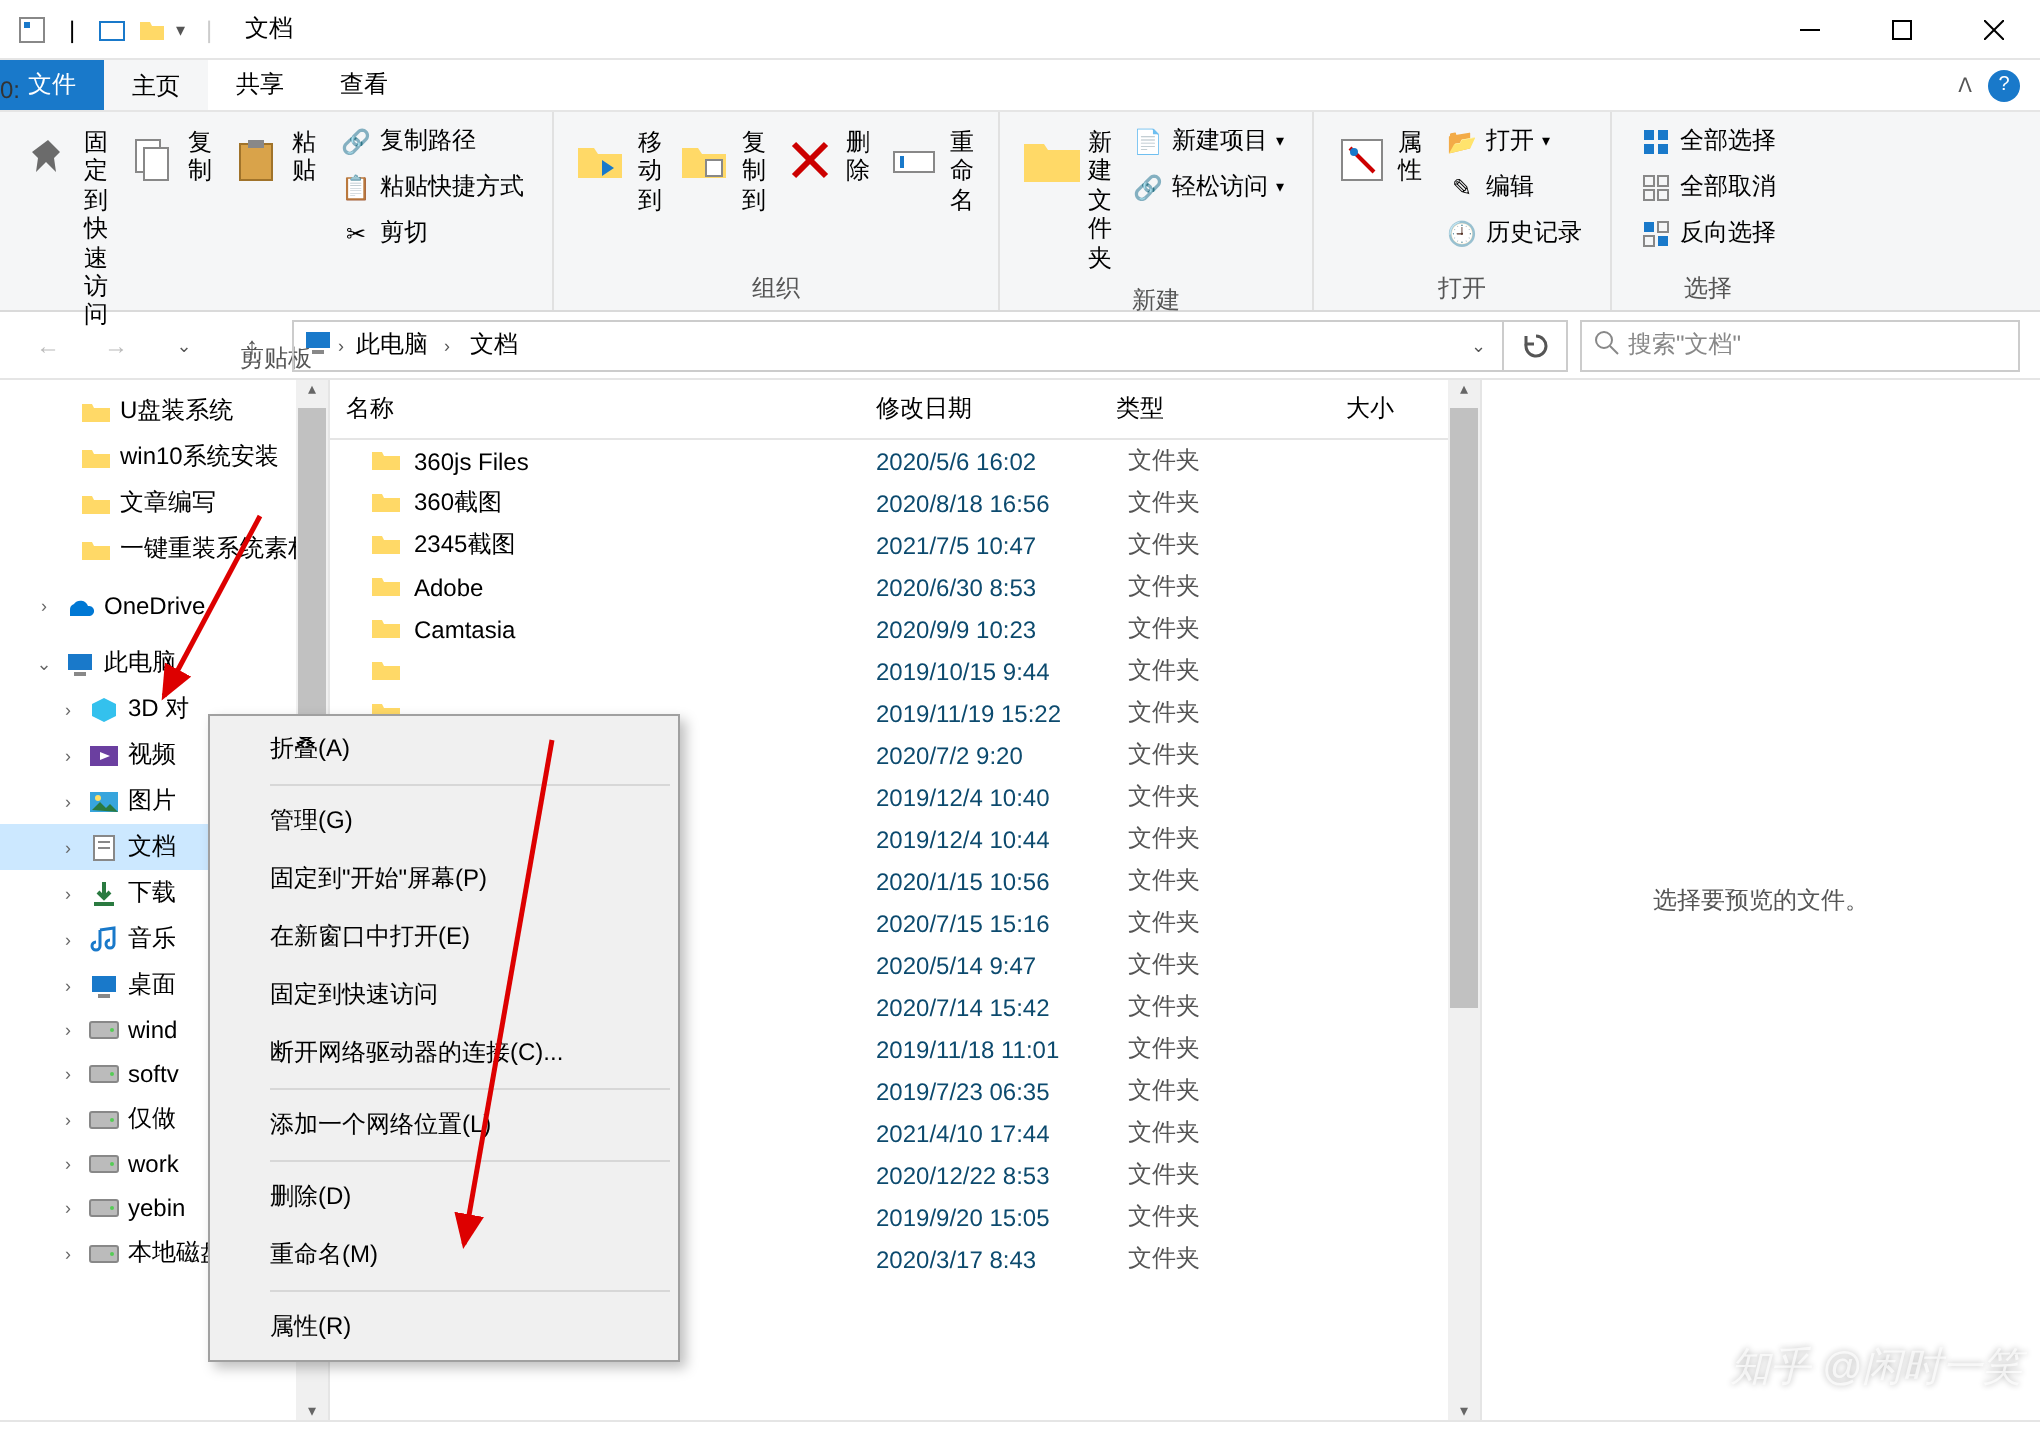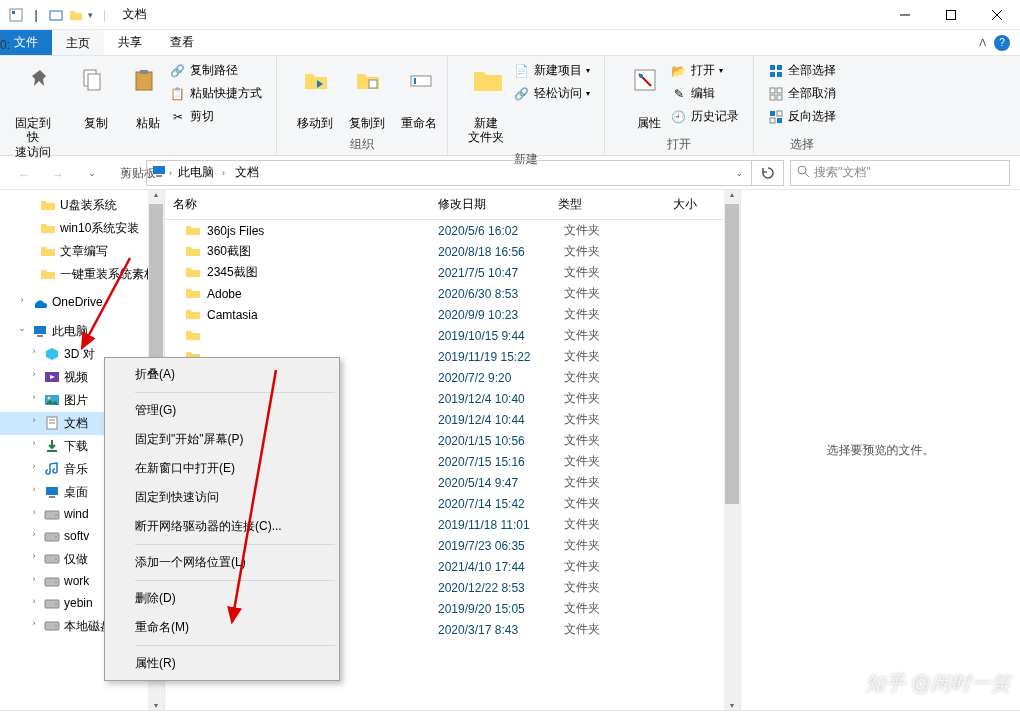--- a/index.html
+++ b/index.html
@@ -16,38 +16,38 @@
 .menu-tab { padding: 0 14px; display: flex; align-items: center; cursor: pointer; text-align: right; }
 .menu-tab.file { background: #1979ca; color: #fff; }
 .menu-tab.active { background: #f5f6f7; border-top: 2px solid #f5f6f7; }
 .menubar-right { margin-left: auto; display: flex; align-items: center; gap: 8px; padding-right: 10px; }
 .help-icon { width: 16px; height: 16px; border-radius: 50%; background: #1979ca; color: #fff; display: flex; align-items: center; justify-content: center; font-size: 10px; }
 
 .ribbon { height: 100px; background: #f5f6f7; display: flex; border-bottom: 1px solid #dadada; }
 .ribbon-group { border-right: 1px solid #e1e1e1; padding: 4px 8px 0; display: flex; flex-direction: column; }
 .ribbon-group-body { flex: 1; display: flex; gap: 2px; }
 .ribbon-group-label { text-align: center; padding: 2px 0; color: #555; }
-.ribbon-btn-lg { width: 50px; display: flex; flex-direction: column; align-items: flex-end; gap: 20px; padding: 4px 2px; cursor: pointer; text-align: center; line-height: 1.2; }
+.ribbon-btn-lg { width: 50px; display: flex; flex-direction: row; align-items: flex-start; gap: 2px; padding: 4px 2px; cursor: pointer; text-align: center; line-height: 1.2; }
 .ribbon-icon-lg { width: 32px; height: 32px; display: flex; align-items: center; justify-content: center; }
 .ribbon-col { display: flex; flex-direction: column; gap: 2px; justify-content: flex-start; }
 .ribbon-btn-sm { display: flex; align-items: center; gap: 4px; padding: 2px 6px; cursor: pointer; white-space: nowrap; }
 .ribbon-icon-sm { width: 16px; height: 16px; display: flex; align-items: center; justify-content: center; }
 
 .addressbar { height: 34px; display: flex; align-items: center; gap: 6px; padding: 4px 10px; border-bottom: 1px solid #e5e5e5; }
 .nav-btn { width: 28px; height: 24px; display: flex; align-items: center; justify-content: center; cursor: pointer; color: #555; }
 .nav-btn.disabled { color: #bbb; }
 .breadcrumb { flex: 1; height: 26px; border: 1px solid #ccc; display: flex; align-items: center; padding: 0 4px; gap: 2px; }
 .breadcrumb-item { padding: 0 4px; display: flex; align-items: center; gap: 4px; }
 .refresh-box { width: 32px; height: 26px; border: 1px solid #ccc; border-left: none; display: flex; align-items: center; justify-content: center; margin-left: -6px; }
 .search-box { width: 220px; height: 26px; border: 1px solid #ccc; display: flex; align-items: center; padding: 0 6px; color: #888; gap: 4px; }
 
 .content { display: flex; height: 520px; position: relative; }
 
 .nav-pane { width: 165px; border-right: 1px solid #e5e5e5; overflow: hidden; position: relative; padding-top: 4px; }
-.nav-item { display: flex; align-items: flex-start; gap: 4px; padding: 3px 4px 3px 8px; cursor: pointer; white-space: nowrap; }
+.nav-item { display: flex; align-items: center; gap: 4px; padding: 3px 4px 3px 8px; cursor: pointer; white-space: nowrap; }
 .nav-item.selected { background: #cce8ff; }
 .nav-expand { width: 12px; color: #666; font-size: 9px; text-align: center; }
 .nav-icon { width: 16px; height: 16px; display: flex; align-items: center; justify-content: center; }
 .nav-scrollbar { position: absolute; right: 0; top: 0; width: 16px; height: 100%; background: #f0f0f0; }
 .nav-scrollthumb { position: absolute; width: 14px; left: 1px; background: #c1c1c1; }
 
 .file-list { flex: 1; min-width: 0; display: flex; flex-direction: column; position: relative; }
 .list-header { display: flex; border-bottom: 1px solid #e5e5e5; background: #fff; }
 .list-header-col { padding: 6px 8px; border-right: 1px solid transparent; }
 .col-name { width: 265px; }
@@ -201,20 +201,29 @@
             <svg width="28" height="28">
               <path class="folder-svg" d="M2 8h8l2 3h12v12H2z"></path>
               <rect x="14" y="14" width="8" height="8" fill="#fff" stroke="#888"></rect>
             </svg>
           </span>
         <span>复制到</span>
       </div>
       <div class="ribbon-btn-lg">
         <span class="ribbon-icon-lg">
             <svg width="28" height="28">
+              <line x1="6" y1="6" x2="22" y2="22" stroke="#c00" stroke-width="3"></line>
+              <line x1="22" y1="6" x2="6" y2="22" stroke="#c00" stroke-width="3"></line>
+            </svg>
+          </span>
+        <span>删除</span>
+      </div>
+      <div class="ribbon-btn-lg">
+        <span class="ribbon-icon-lg">
+            <svg width="28" height="28">
               <rect x="4" y="10" width="20" height="10" fill="#fff" stroke="#888"></rect>
               <line x1="8" y1="12" x2="8" y2="18" stroke="#1979ca" stroke-width="2"></line>
             </svg>
           </span>
         <span>重命名</span>
       </div>
     </div>
     <div class="ribbon-group-label">组织</div>
   </div>
 

